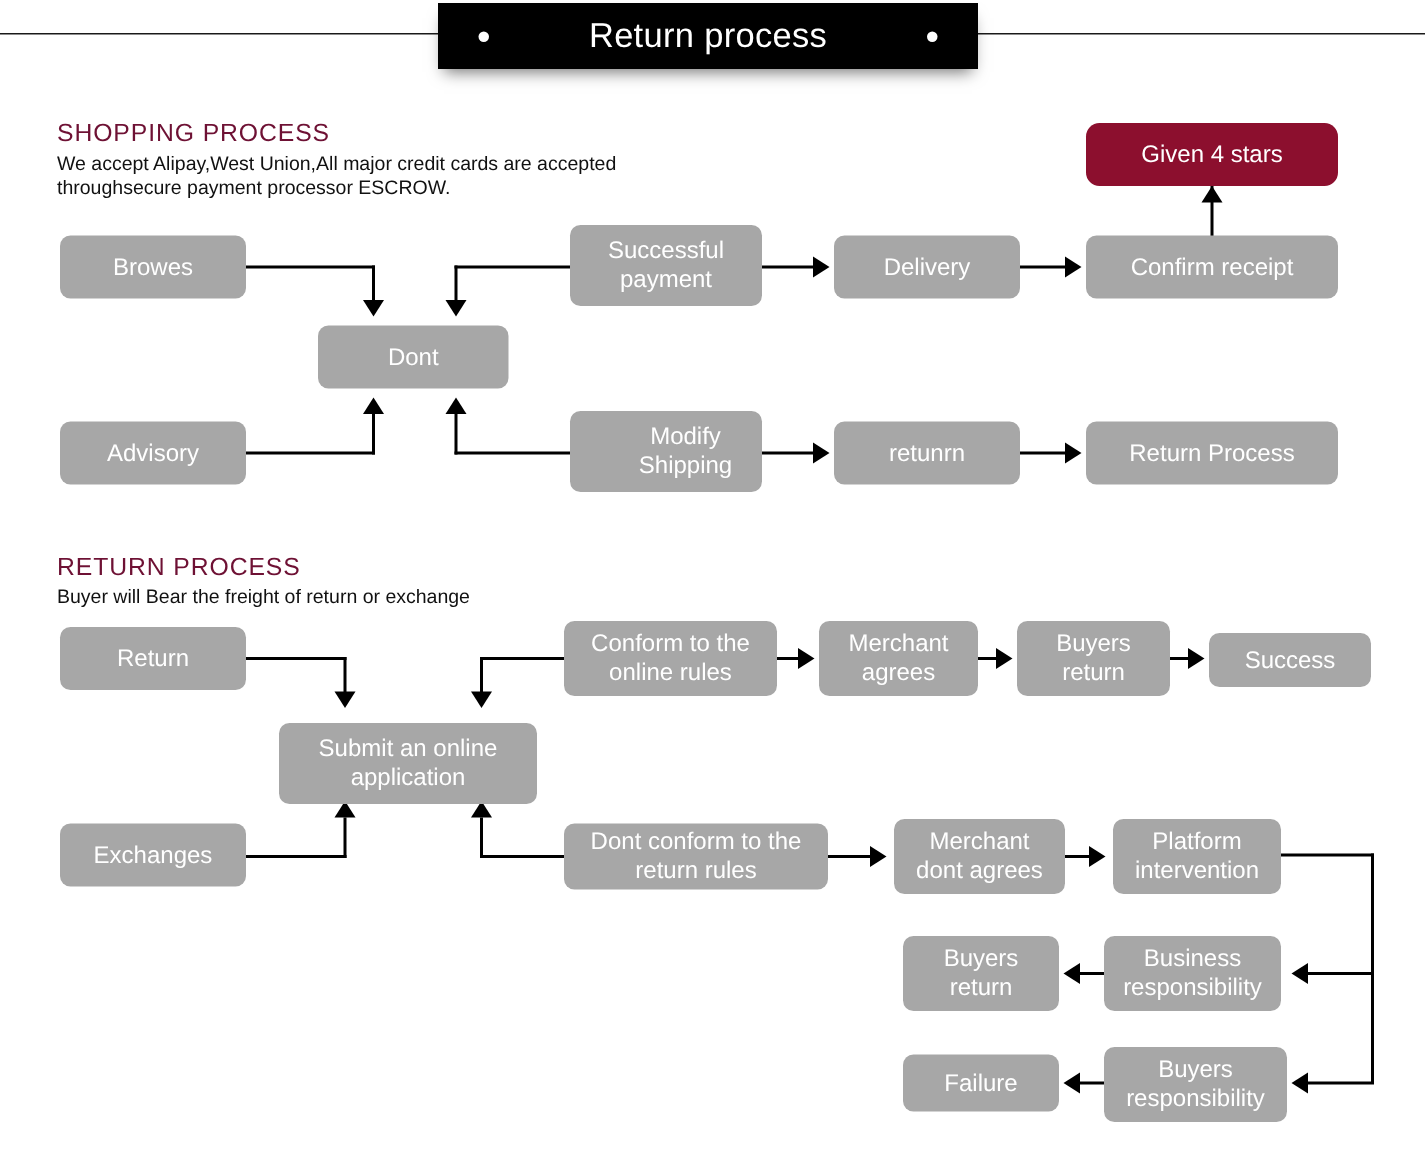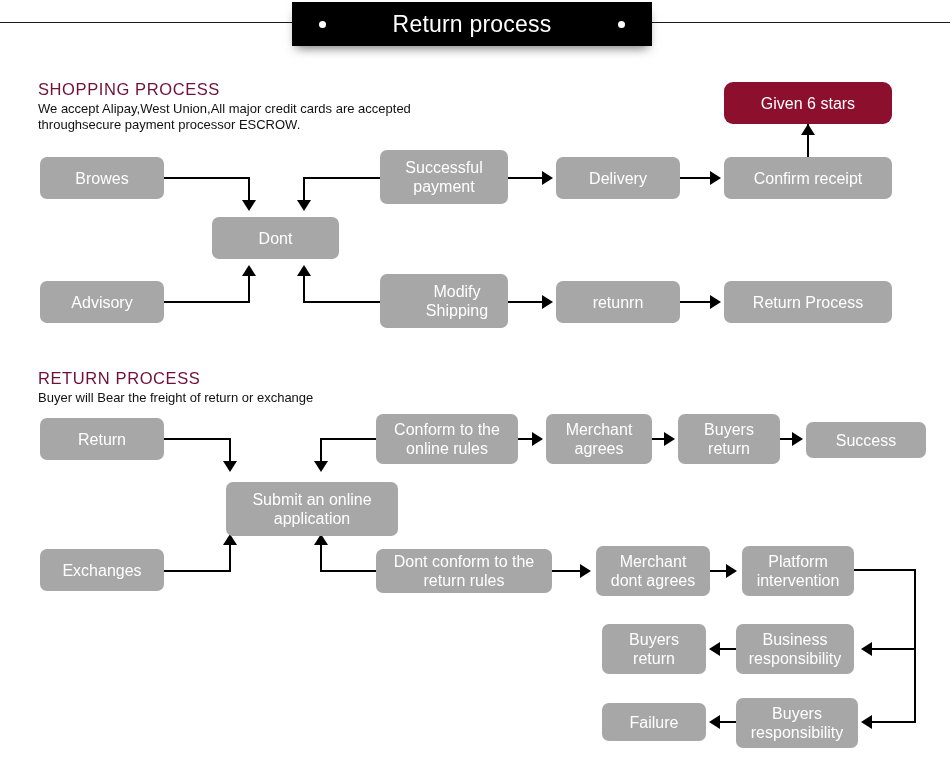--- a/index.html
+++ b/index.html
@@ -232,34 +232,34 @@
       <div class="box" style="left: 212px; top: 217px; width: 127px; height: 42px;">Dont</div>
       <div class="box" style="left: 40px; top: 281px; width: 124px; height: 42px;">Advisory</div>
       <div class="box" style="left: 380px; top: 150px; width: 128px; height: 54px;">Successful
 payment</div>
       <div class="box" style="left: 556px; top: 157px; width: 124px; height: 42px;">Delivery</div>
       <div class="box" style="left: 724px; top: 157px; width: 168px; height: 42px;">Confirm receipt</div>
       <div class="box" style="left: 380px; top: 274px; width: 128px; height: 54px; padding-left: 32px;">Modify
 Shipping</div>
       <div class="box" style="left: 556px; top: 281px; width: 124px; height: 42px;">retunrn</div>
       <div class="box" style="left: 724px; top: 281px; width: 168px; height: 42px;">Return Process</div>
-      <div class="box accent" style="left: 724px; top: 82px; width: 168px; height: 42px;">Given 6 stars</div>
+      <div class="box accent" style="left: 724px; top: 82px; width: 168px; height: 42px;">Given 4 stars</div>
     </div>
   <div id="return-nodes">
       <div class="box" style="left: 40px; top: 418px; width: 124px; height: 42px;">Return</div>
-      <div class="box" style="left: 186px; top: 482px; width: 172px; height: 54px; margin-left: 40px;">Submit an online
+      <div class="box" style="left: 186px; top: 482px; width: 172px; height: 54px;">Submit an online
 application</div>
       <div class="box" style="left: 40px; top: 549px; width: 124px; height: 42px;">Exchanges</div>
       <div class="box" style="left: 376px; top: 414px; width: 142px; height: 50px;">Conform to the
 online rules</div>
       <div class="box" style="left: 546px; top: 414px; width: 106px; height: 50px;">Merchant
 agrees</div>
       <div class="box" style="left: 678px; top: 414px; width: 102px; height: 50px;">Buyers
 return</div>
-      <div class="box" style="left: 806px; top: 422px; width: 120px; height: 36px;">Success</div>
+      <div class="box" style="left: 806px; top: 422px; width: 108px; height: 36px;">Success</div>
       <div class="box" style="left: 376px; top: 549px; width: 176px; height: 44px;">Dont conform to the
 return rules</div>
       <div class="box" style="left: 596px; top: 546px; width: 114px; height: 50px;">Merchant
 dont agrees</div>
       <div class="box" style="left: 742px; top: 546px; width: 112px; height: 50px;">Platform
 intervention</div>
       <div class="box" style="left: 736px; top: 624px; width: 118px; height: 50px;">Business
 responsibility</div>
       <div class="box" style="left: 602px; top: 624px; width: 104px; height: 50px;">Buyers
 return</div>

